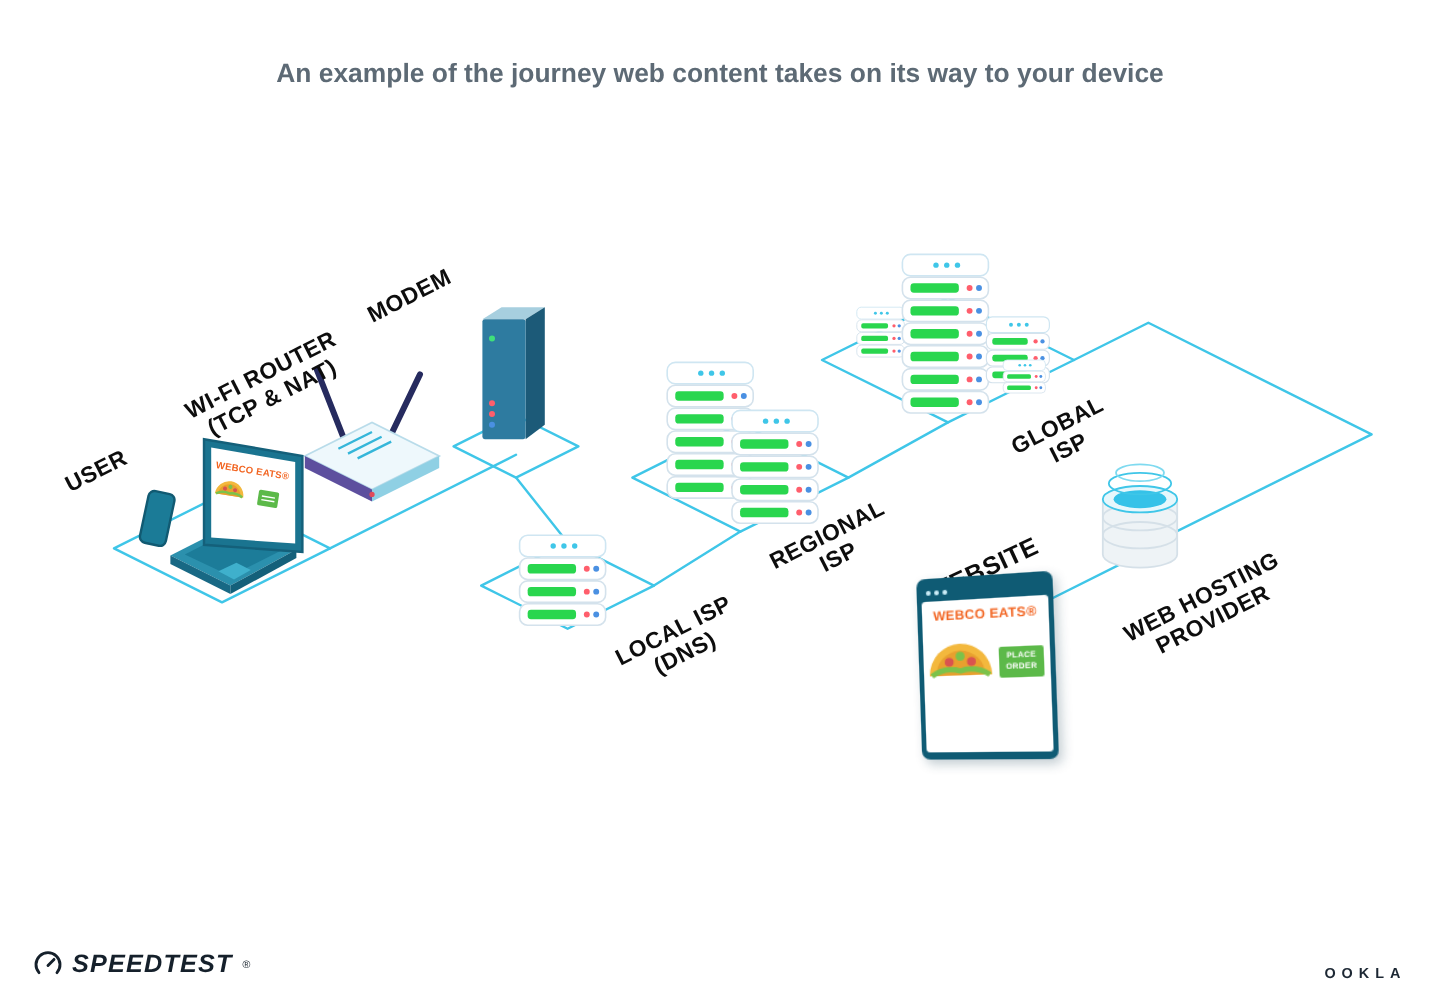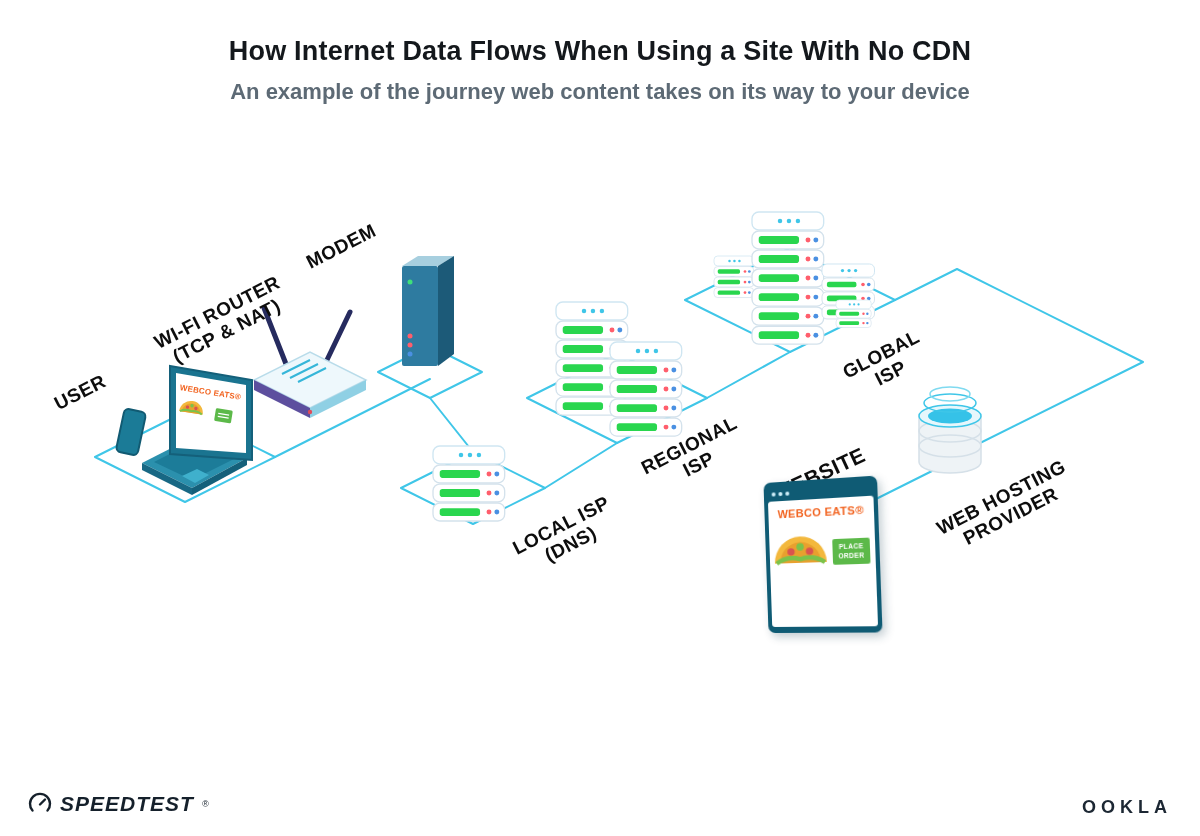--- a/index.html
+++ b/index.html
@@ -22,29 +22,28 @@
   .website-chrome { height:15px; display:flex; align-items:center; gap:3px; padding:0 4px; }
   .website-dot { width:4px; height:4px; border-radius:50%; background:#cfeff9; }
   .website-body { background:#ffffff; border-radius:3px; height:125px; padding:7px 5px 5px 5px; display:flex; flex-direction:column; }
   .website-brand { text-align:center; color:#f26522; font-weight:800; font-size:11px; letter-spacing:.3px; }
   .website-row { display:flex; align-items:flex-end; justify-content:space-between; margin-top:14px; }
   .order-btn { background:#5cb949; color:#ffffff; font-weight:700; font-size:6.5px; line-height:1.3; text-align:center; padding:4px 3px; border-radius:2px; width:36px; letter-spacing:.3px; }
 
   .speedtest { position:absolute; left:28px; bottom:20px; display:flex; align-items:center; gap:8px; z-index:3;font-style:italic; }
   .speedtest-text { font-size:21px; font-weight:800; letter-spacing:1px; color:#15202b; }
   .speedtest-mark { font-size:9px; color:#15202b; vertical-align:super; }
-  .ookla { position:absolute; right:28px; bottom:18px; font-size:18px; font-weight:700; letter-spacing:5px; color:#1c2733; z-index:3; }
+  .ookla { position:absolute; right:28px; bottom:18px; font-size:12px; font-weight:700; letter-spacing:5px; color:#1c2733; z-index:3; }
 </style>
 </head>
 <body>
 
 <div class="canvas">
 
   <div class="header">
-    <div class="title">How Internet Data Flows When Using a Site With No CDN</div>
     <div class="subtitle">An example of the journey web content takes on its way to your device</div>
   </div>
 
   <svg class="diagram-svg" viewBox="0 0 1200 836">
     <defs>
       <g id="slab">
         <rect width="64" height="16" rx="6" fill="#ffffff" stroke="#d4e2ec" stroke-width="1.2"></rect>
         <rect x="6" y="4.5" width="36" height="7" rx="2.5" fill="#29d64e"></rect>
         <circle cx="50" cy="8" r="2.2" fill="#ff5e6c"></circle>
         <circle cx="57" cy="8" r="2.2" fill="#4a90e2"></circle>

